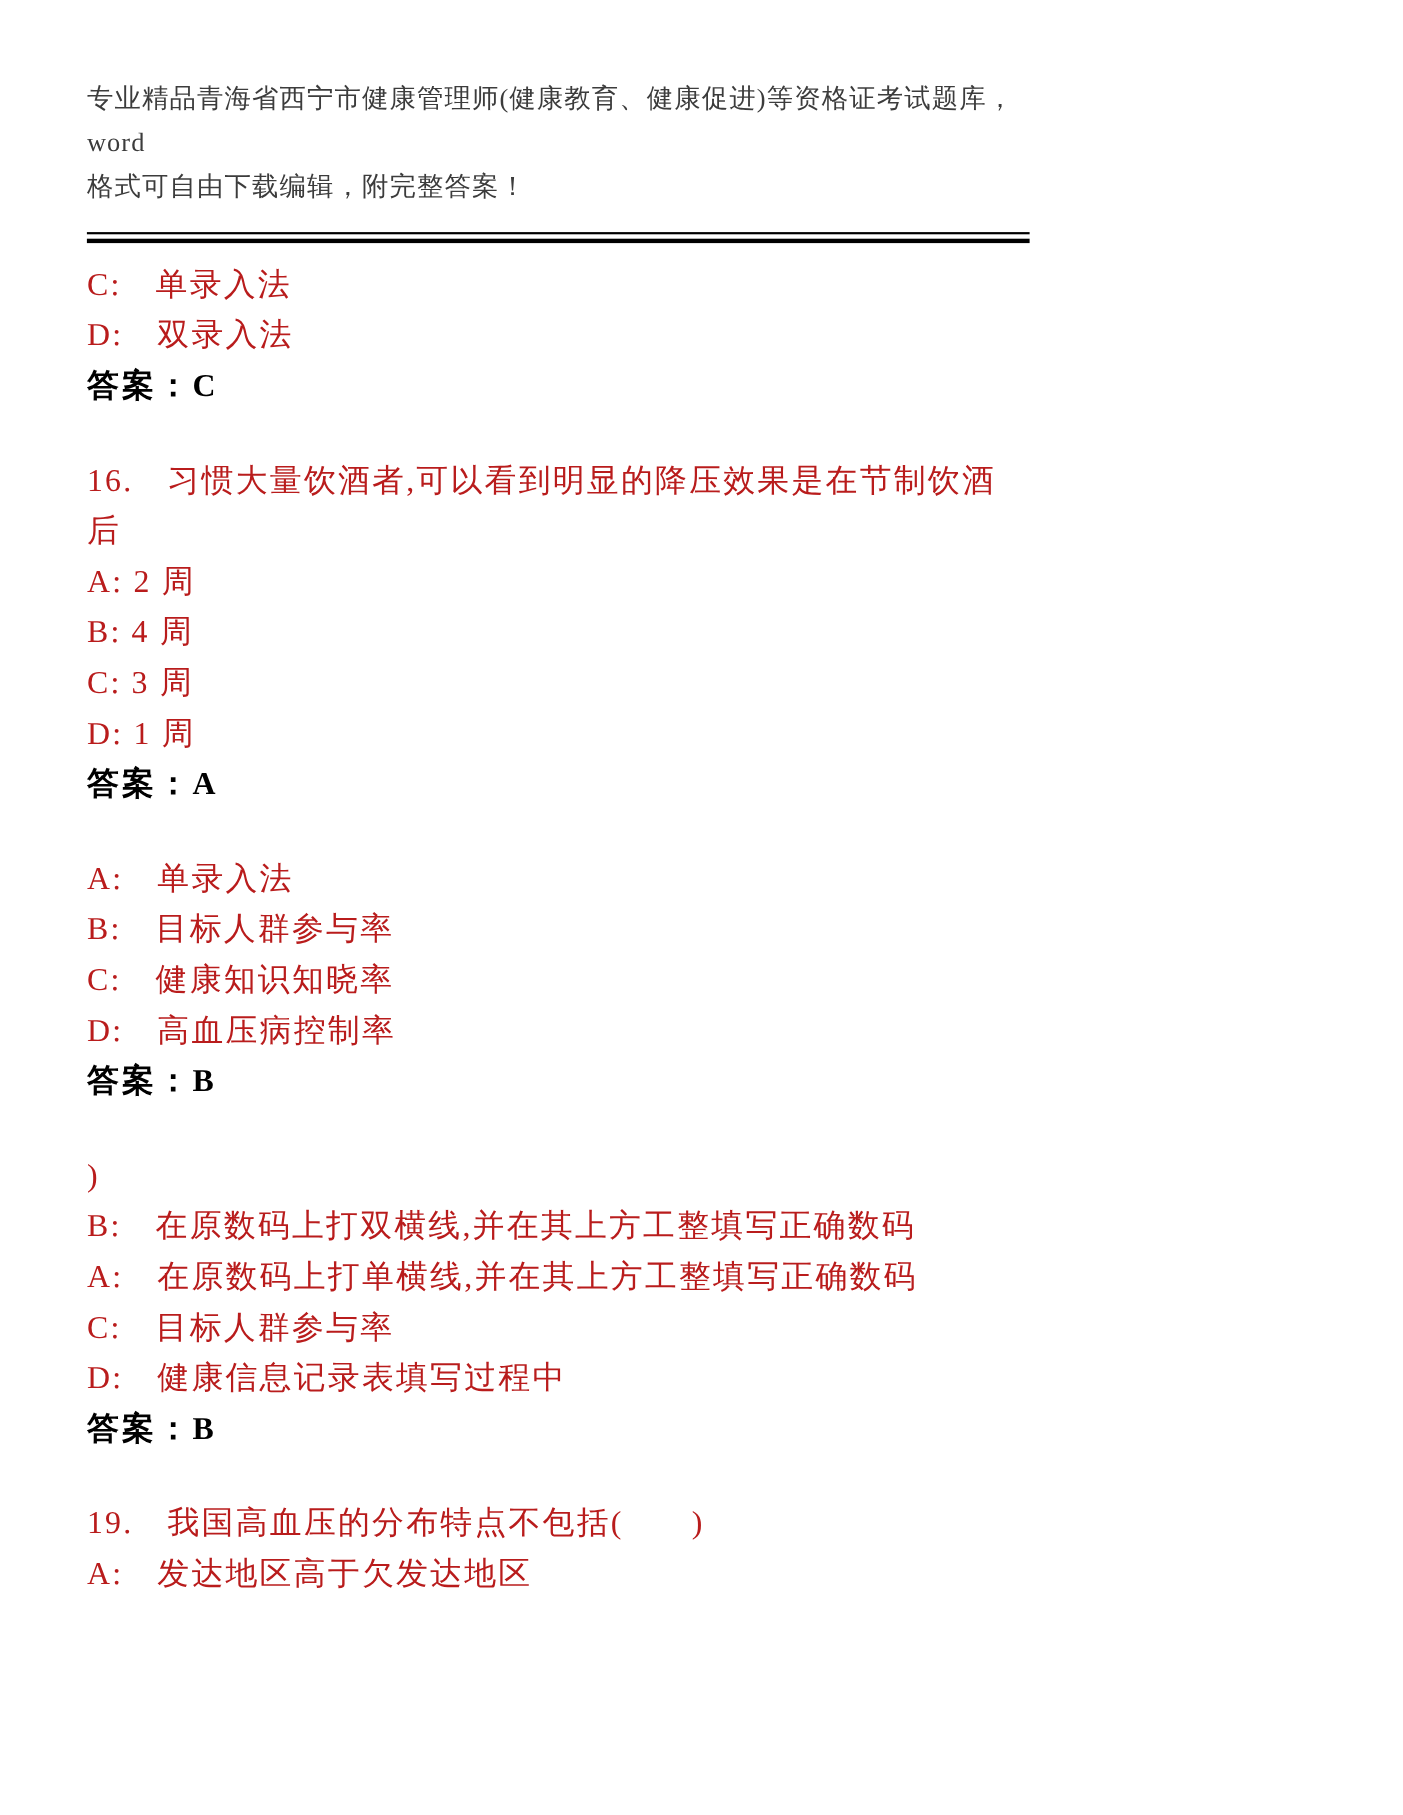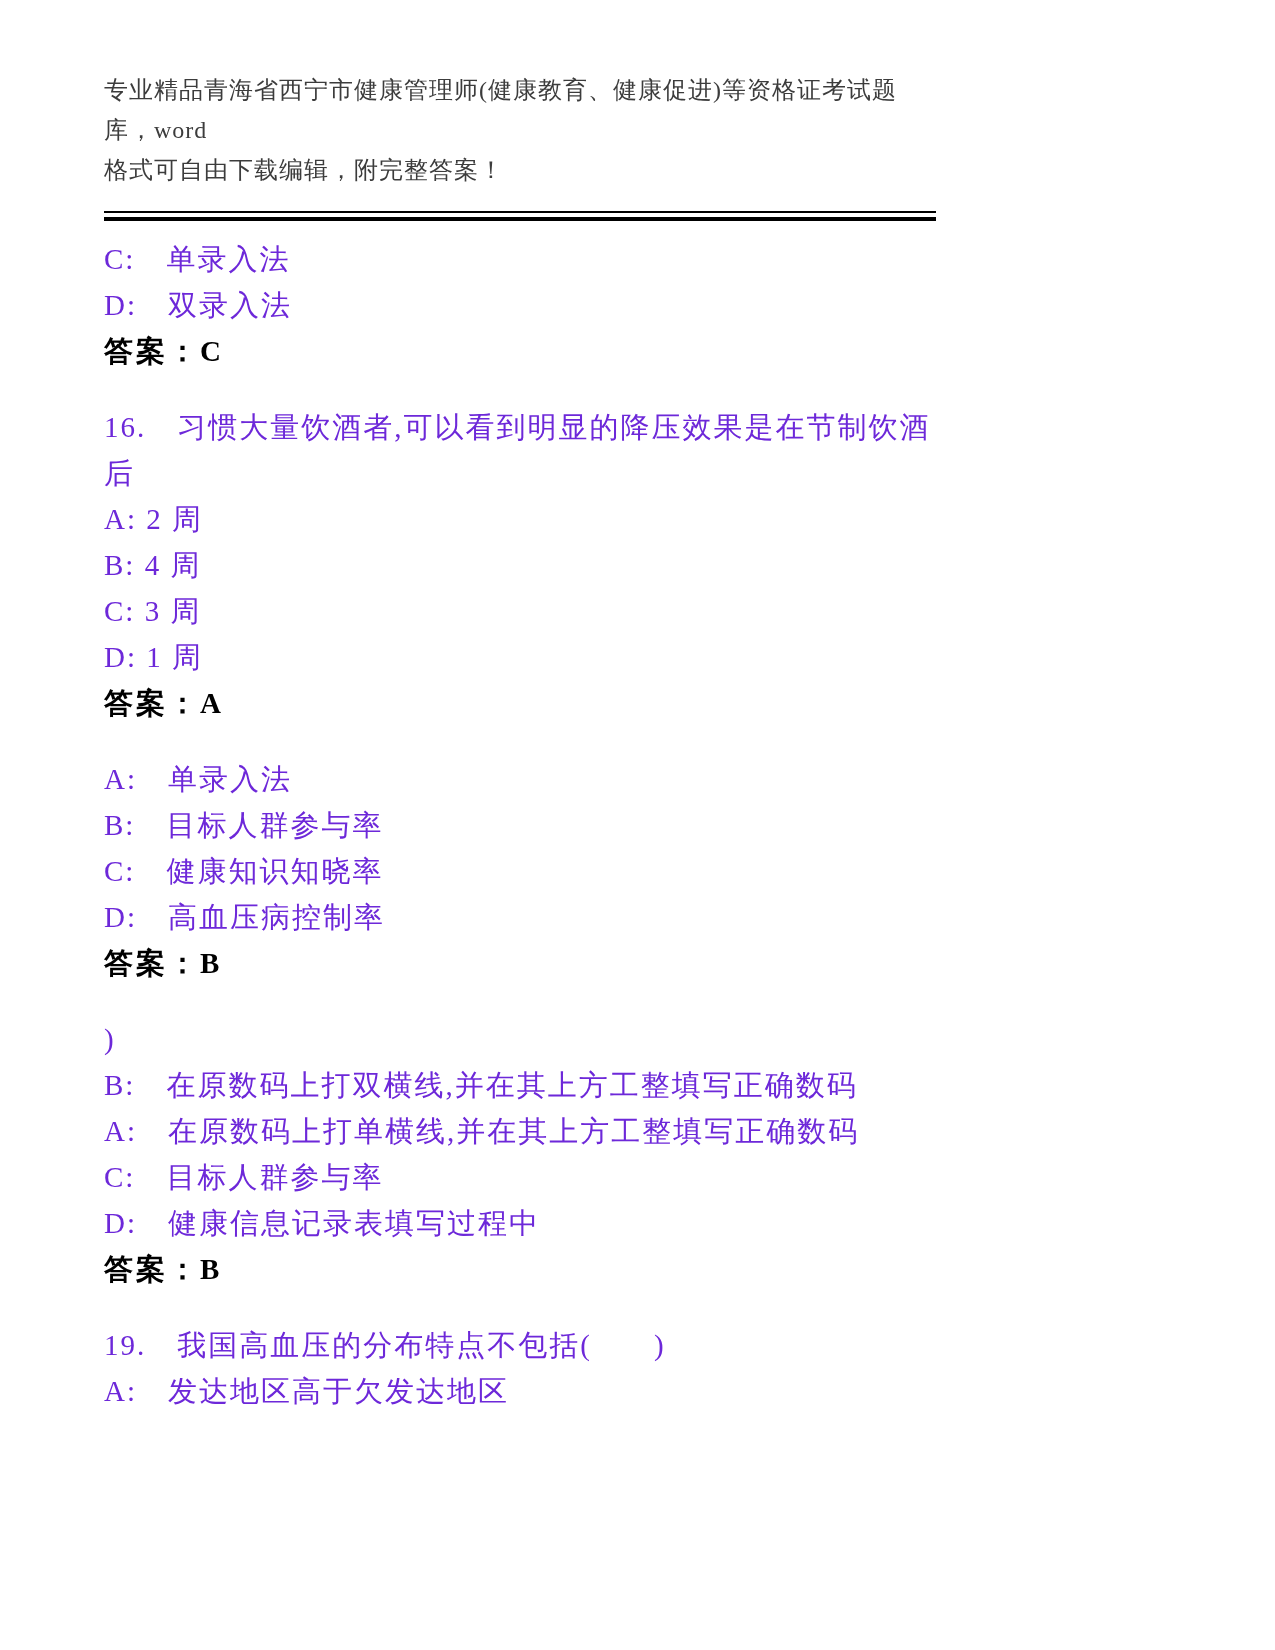--- a/index.html
+++ b/index.html
@@ -2,46 +2,46 @@
 <html><head>
 <meta charset="utf-8">
 <style>
   html, body { margin: 0; padding: 0; background: #ffffff; }
   .page {
     position: relative;
     width: 1048px;
     height: 1650px;
     background: #ffffff;
     box-sizing: border-box;
-    padding: 70px 112px 0 104px;
+    padding: 70px 112px 0 79px;
     font-family: "Liberation Serif", "DejaVu Serif", serif;
     color: #2b2b2b;
     overflow: hidden;
   }
   .doc-header .h-line {
     font-size: 24px;
     line-height: 40px;
     letter-spacing: 1px;
     color: #3c3c3c;
     white-space: pre-wrap;
   }
   .header-rule {
     margin-top: 21px;
     height: 4px;              
     border-top: 2px solid #000;
     border-bottom: 4px solid #000;
   }
   .doc-body { margin-top: 15px; }
-  .qblock + .qblock { margin-top: 30px; }
+  .qblock + .qblock { margin-top: 40px; }
   .line {
     font-size: 29px;
     line-height: 46px;
     letter-spacing: 2px;
     white-space: pre-wrap;
-    color: #6d28d9;
+    color: #b91c1c;
   }
   .answer {
     font-weight: bold;
     letter-spacing: 3px;
     color: #000000;
   }
 </style>
 </head>
 <body>
 

